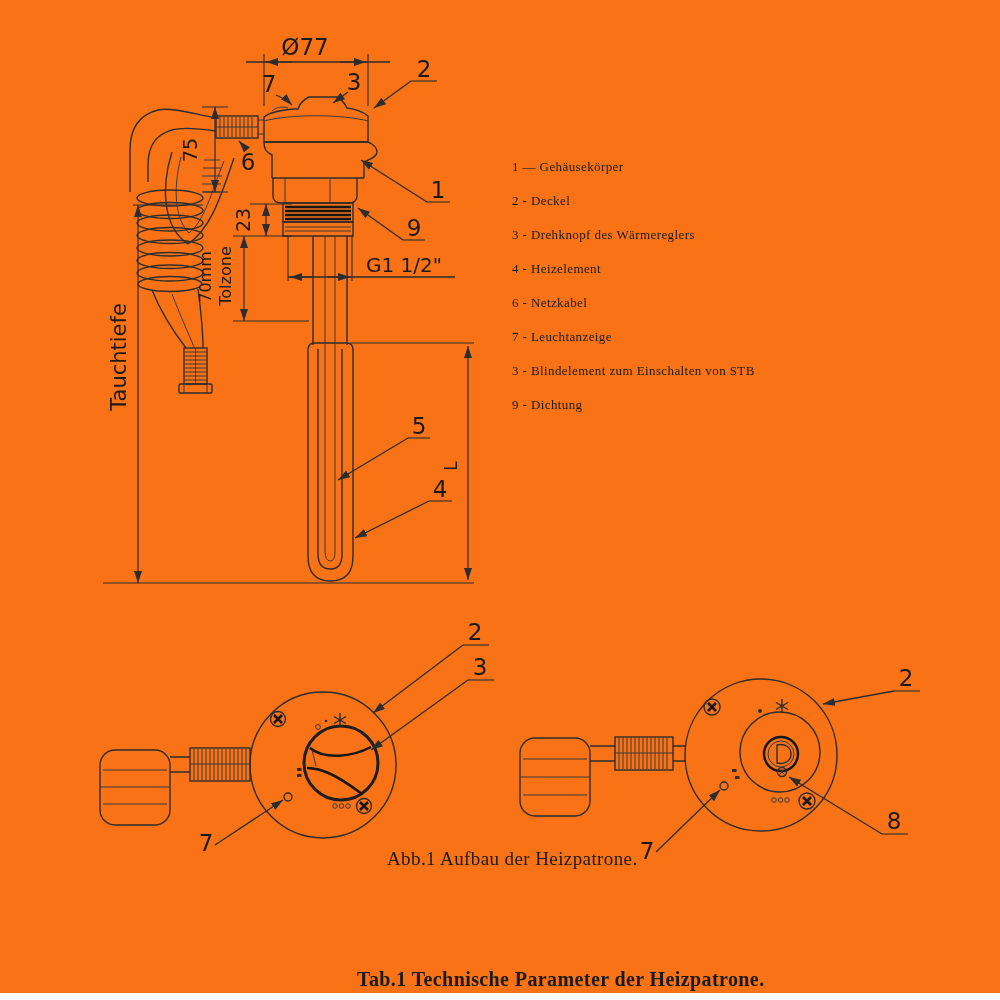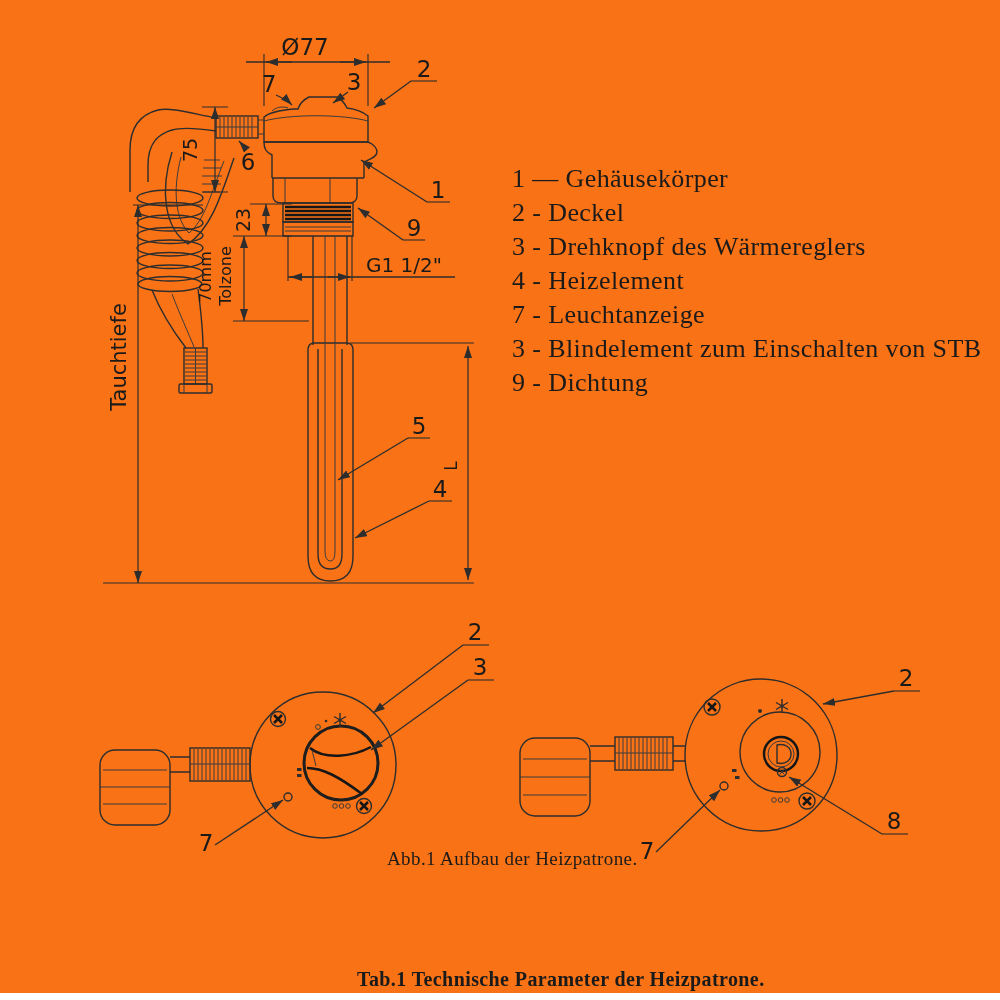--- a/index.html
+++ b/index.html
@@ -18,21 +18,21 @@
   
   text{font-family:"DejaVu Sans","Liberation Sans",sans-serif;fill:#1a1a1a;}
   .t{font-size:23px;text-anchor:middle;}
   .td{font-size:23px;text-anchor:middle;}
   .tg{font-size:20px;text-anchor:start;}
   .tr{font-size:19px;text-anchor:middle;}
   .trs{font-size:16px;text-anchor:middle;}
   .trb{font-size:21px;text-anchor:middle;}
   .trl{font-size:17px;text-anchor:middle;}
   
-  .legend{position:absolute;left:512px;top:162px;font-size:26px;line-height:34px;
+  .legend{position:absolute;left:512px;top:150px;font-size:13px;line-height:34px;
           letter-spacing:.4px;white-space:nowrap;}
   .caption-abb{position:absolute;left:387px;top:848px;font-size:19px;letter-spacing:.4px;}
   .caption-tab{position:absolute;left:357px;top:968px;font-size:20px;font-weight:700;letter-spacing:.4px;}
 </style>
 </head>
 <body>
 
 <div class="stage">
 
 <svg width="1000" height="1000" viewBox="0 0 1000 1000">
@@ -257,20 +257,21 @@
       <path class="ld" d="M882,834 L789,777"></path>
     </g>
   </g>
 </svg>
 
 <div class="legend">
   <div>1 — Gehäusekörper</div>
   <div>2 - Deckel</div>
   <div>3 - Drehknopf des Wärmereglers</div>
   <div>4 - Heizelement</div>
+  <div>6 - Netzkabel</div>
   <div>7 - Leuchtanzeige</div>
   <div>3 - Blindelement zum Einschalten von STB</div>
   <div>9 - Dichtung</div>
 </div>
 
 <div class="caption-abb">Abb.1 Aufbau der Heizpatrone.</div>
 <div class="caption-tab">Tab.1 Technische Parameter der Heizpatrone.</div>
 
 </div>
 

